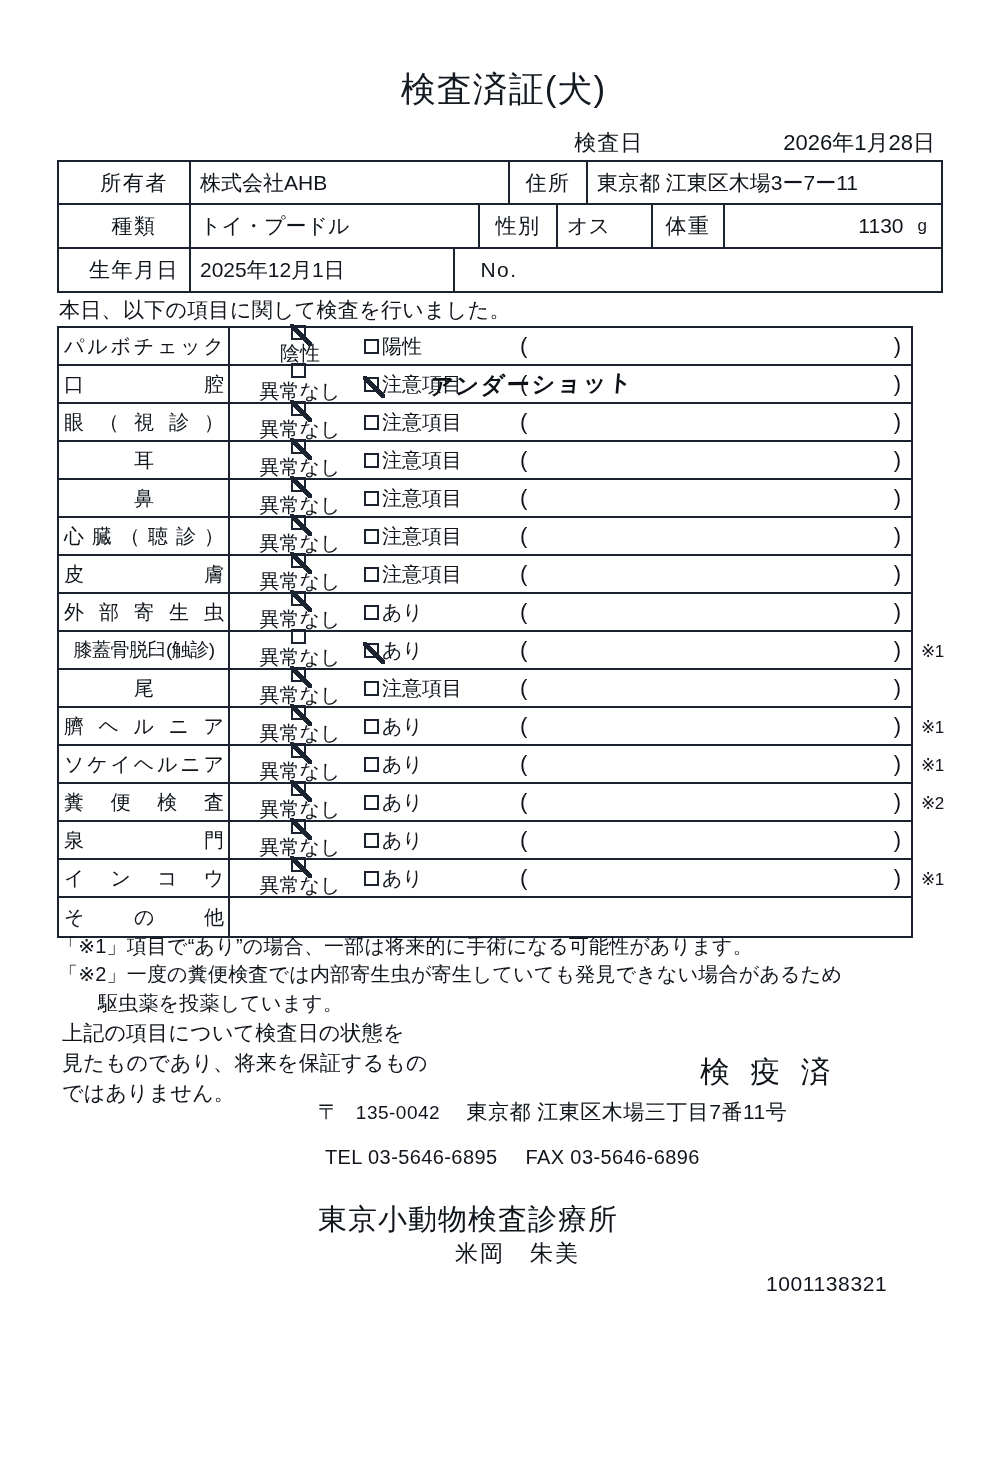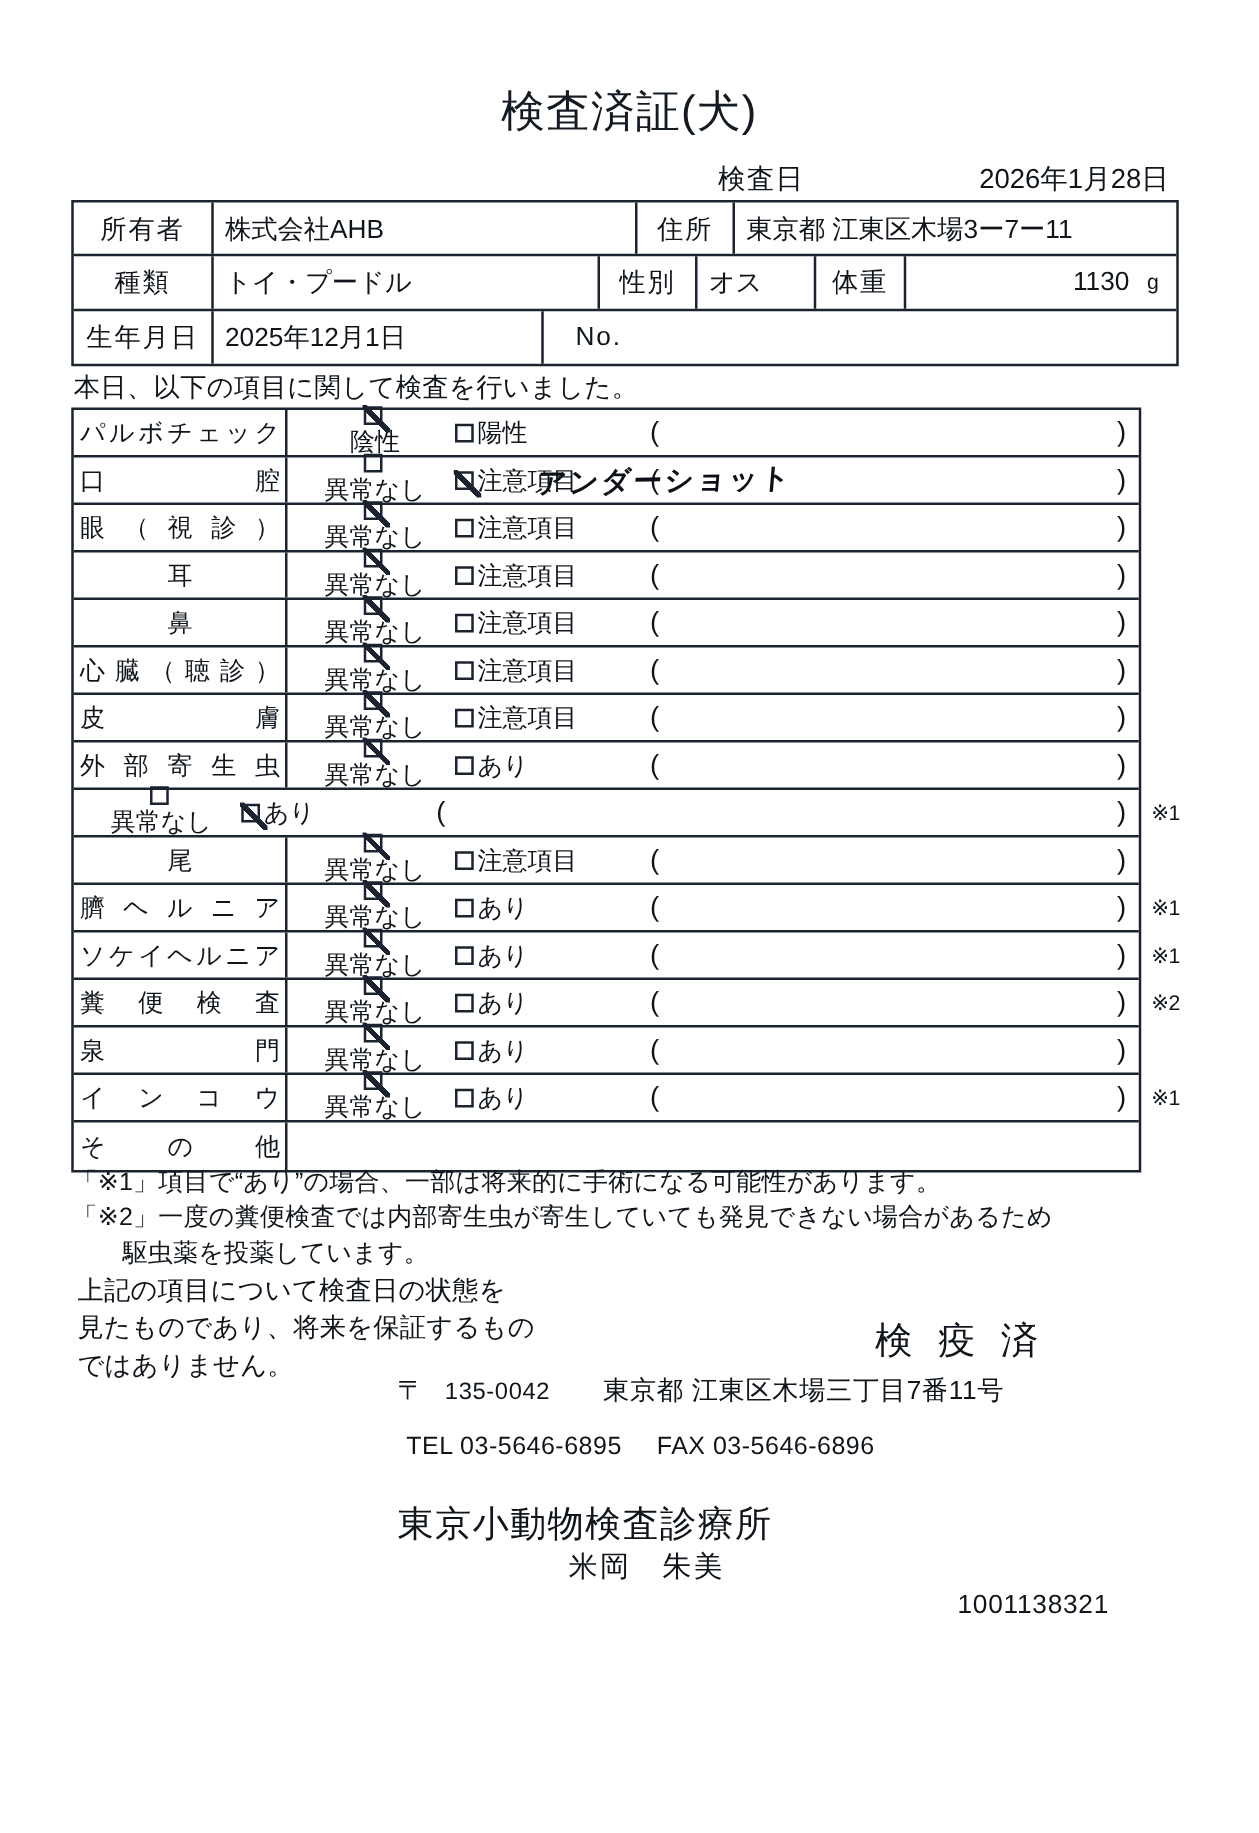--- a/index.html
+++ b/index.html
@@ -62,20 +62,21 @@
     left: 57px;
     top: 160px;
     width: 886px;
     border: 2px solid #1b2330;
     box-sizing: border-box;
     background: #fff;
   }
   .ident-row {
     display: flex;
     box-sizing: border-box;
+    padding-left: 20px;
   }
   .ident-row.r1 { height: 41px; }
   .ident-row.r2 { height: 44px; border-top: 2px solid #1b2330; }
   .ident-row.r3 { height: 44px; border-top: 2px solid #1b2330; }
 
   .cell {
     box-sizing: border-box;
     display: flex;
     align-items: center;
     font-size: 21px;
@@ -256,21 +257,21 @@
 
   
   .addr-line {
     position: absolute;
     left: 318px;
     top: 1098px;
     font-size: 21px;
     letter-spacing: 0.5px;
   }
   .addr-line .zip-mark { margin-right: 10px; }
-  .addr-line .zip { margin-right: 36px; font-size: 19px; }
+  .addr-line .zip { margin-right: 20px; font-size: 19px; }
 
   .tel-line {
     position: absolute;
     left: 325px;
     top: 1146px;
     font-size: 20px;
     letter-spacing: 0.4px;
   }
   .tel-line .fax { margin-left: 22px; }
 
@@ -495,20 +496,21 @@
           </span>
           <span class="opt second">
             <span class="box"></span>
             <span>あり</span>
           </span>
           <span class="paren-open">(</span>
           <span class="paren-close">)</span>
         </div>
       </div>
       <div class="ck-row">
+        <div class="ck-label tight">膝蓋骨脱臼(触診)</div>
         <div class="ck-opts">
           <span class="opt first">
             <span class="box"></span>
             <span>異常なし</span>
           </span>
           <span class="opt second">
             <span class="box checked"></span>
             <span>あり</span>
           </span>
           <span class="paren-open">(</span>

